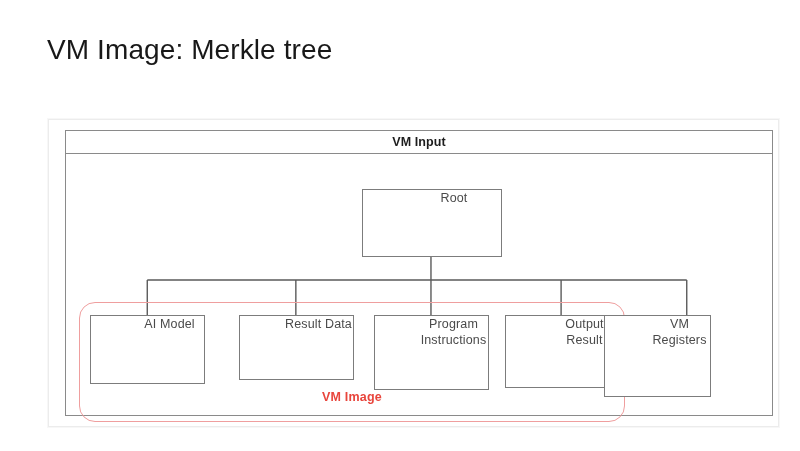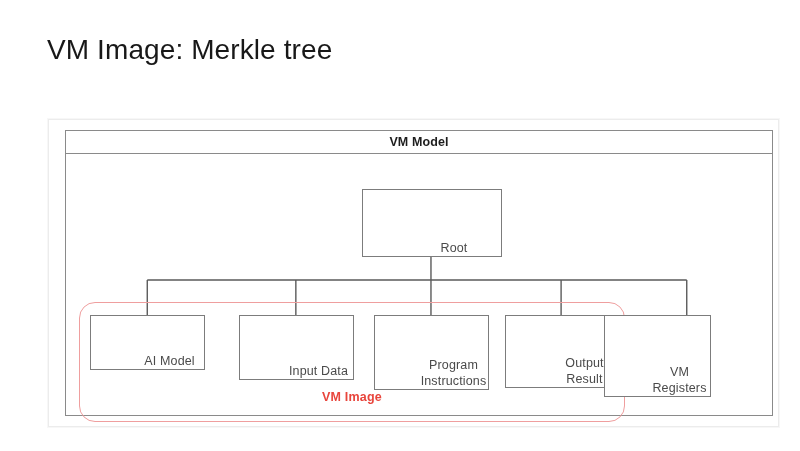--- a/index.html
+++ b/index.html
@@ -81,36 +81,36 @@
     height: 261px;
   }
 
   
   .node-box {
     position: absolute;
     border: 1.4px solid #7c7c7c;
     background: #ffffff;
     box-sizing: border-box;
     display: flex;
-    align-items: flex-end;
+    align-items: flex-start;
     justify-content: center;
     text-align: center;
     z-index: 3;
     padding-left: 44px;
   }
   .node-box .node-label {
     font-size: 12.5px;
     color: #4a4a4a;
     line-height: 16px;
     letter-spacing: 0.15px;
     white-space: pre-line;
   }
 
   #node-root       { left: 296px; top: 35px;  width: 140px; height: 68px; }
-  #node-ai-model   { left: 24px;  top: 161px; width: 115px; height: 55px; }
+  #node-ai-model   { left: 24px;  top: 161px; width: 115px; height: 69px; }
   #node-input-data { left: 173px; top: 161px; width: 115px; height: 65px; }
   #node-program    { left: 308px; top: 161px; width: 115px; height: 75px; }
   #node-output     { left: 439px; top: 161px; width: 115px; height: 73px; }
   #node-registers  { left: 538px; top: 161px; width: 107px; height: 82px; }
 
   
   #connector-layer {
     position: absolute;
     left: 0;
     top: 0;
@@ -149,21 +149,21 @@
 </head>
 <body>
 
 <div id="slide-title">VM Image: Merkle tree</div>
 
 <div id="diagram-frame">
 
   <div id="vm-image-panel">
 
     <div id="vm-image-header">
-      <span class="hdr-text">VM Model</span>
+      <span class="hdr-text">VM Input</span>
     </div>
 
     <div id="tree-canvas">
 
       <svg id="connector-layer" viewBox="0 0 708 261" preserveAspectRatio="none">
 
         <path d="M366,103 L366,126" stroke="#5a5a5a" stroke-width="1.4" fill="none"></path>
 
         <path d="M81.5,126 L622.5,126" stroke="#5a5a5a" stroke-width="1.4" fill="none"></path>
 
@@ -179,21 +179,21 @@
 
       <div class="node-box" id="node-root">
         <span class="node-label">Root</span>
       </div>
 
       <div class="node-box" id="node-ai-model">
         <span class="node-label">AI Model</span>
       </div>
 
       <div class="node-box" id="node-input-data">
-        <span class="node-label">Input Data</span>
+        <span class="node-label">Result Data</span>
       </div>
 
       <div class="node-box" id="node-program">
         <span class="node-label">Program
 Instructions</span>
       </div>
 
       <div class="node-box" id="node-output">
         <span class="node-label">Output Result</span>
       </div>

